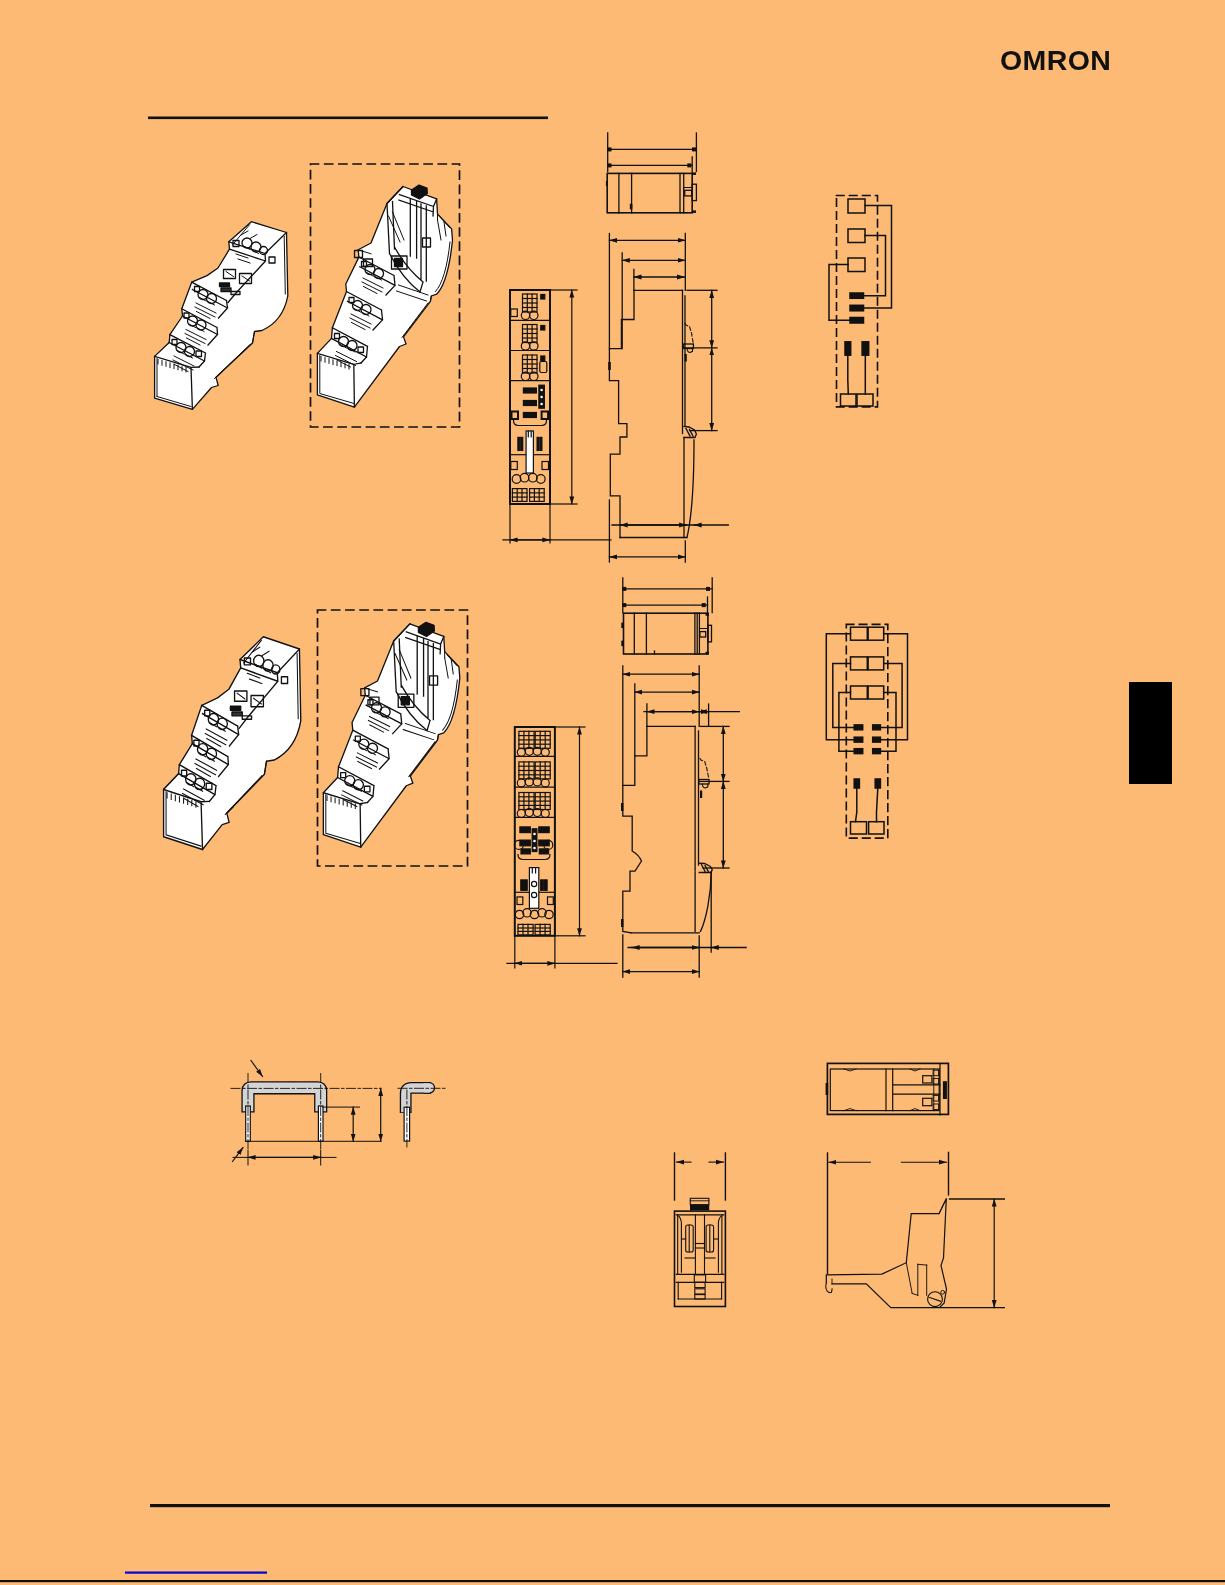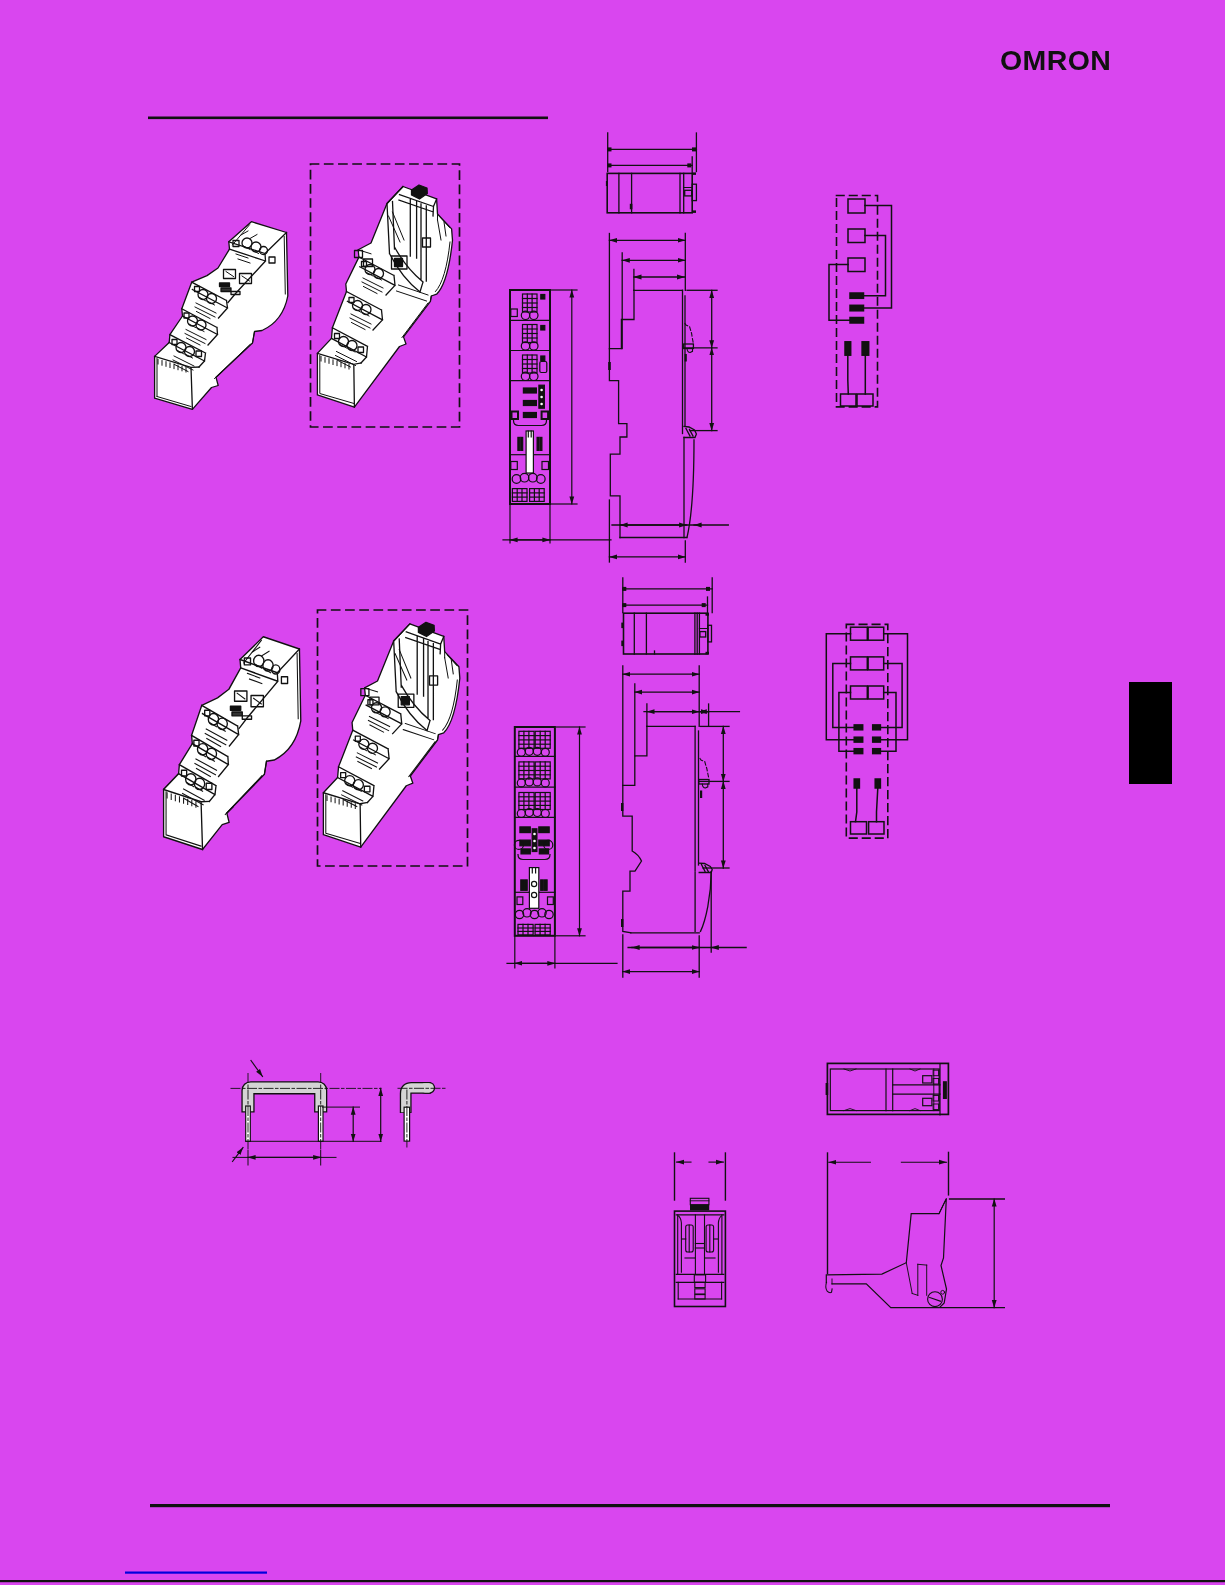--- a/index.html
+++ b/index.html
@@ -1,16 +1,16 @@
 <!DOCTYPE html>
 <html><head>
 <meta charset="utf-8">
 <style>
 html,body{margin:0;padding:0;background:#fff;}
-#page{position:relative;width:1225px;height:1585px;background:#d946ef;overflow:hidden;font-family:"Liberation Sans",sans-serif;}
+#page{position:relative;width:1225px;height:1585px;background:#fdba74;overflow:hidden;font-family:"Liberation Sans",sans-serif;}
 </style>
 </head>
 <body>
 <div id="page">
 <svg width="1225" height="1585" viewBox="0 0 1225 1585" xmlns="http://www.w3.org/2000/svg" fill="none" stroke-linecap="square">
 <defs>
 <marker id="ah" viewBox="0 0 10 10" refX="9.5" refY="5" markerWidth="8" markerHeight="8" markerUnits="userSpaceOnUse" orient="auto-start-reverse">
           <path d="M0 2 L10 5 L0 8 z" fill="#111" stroke="none"></path>
         </marker>
 </defs>

